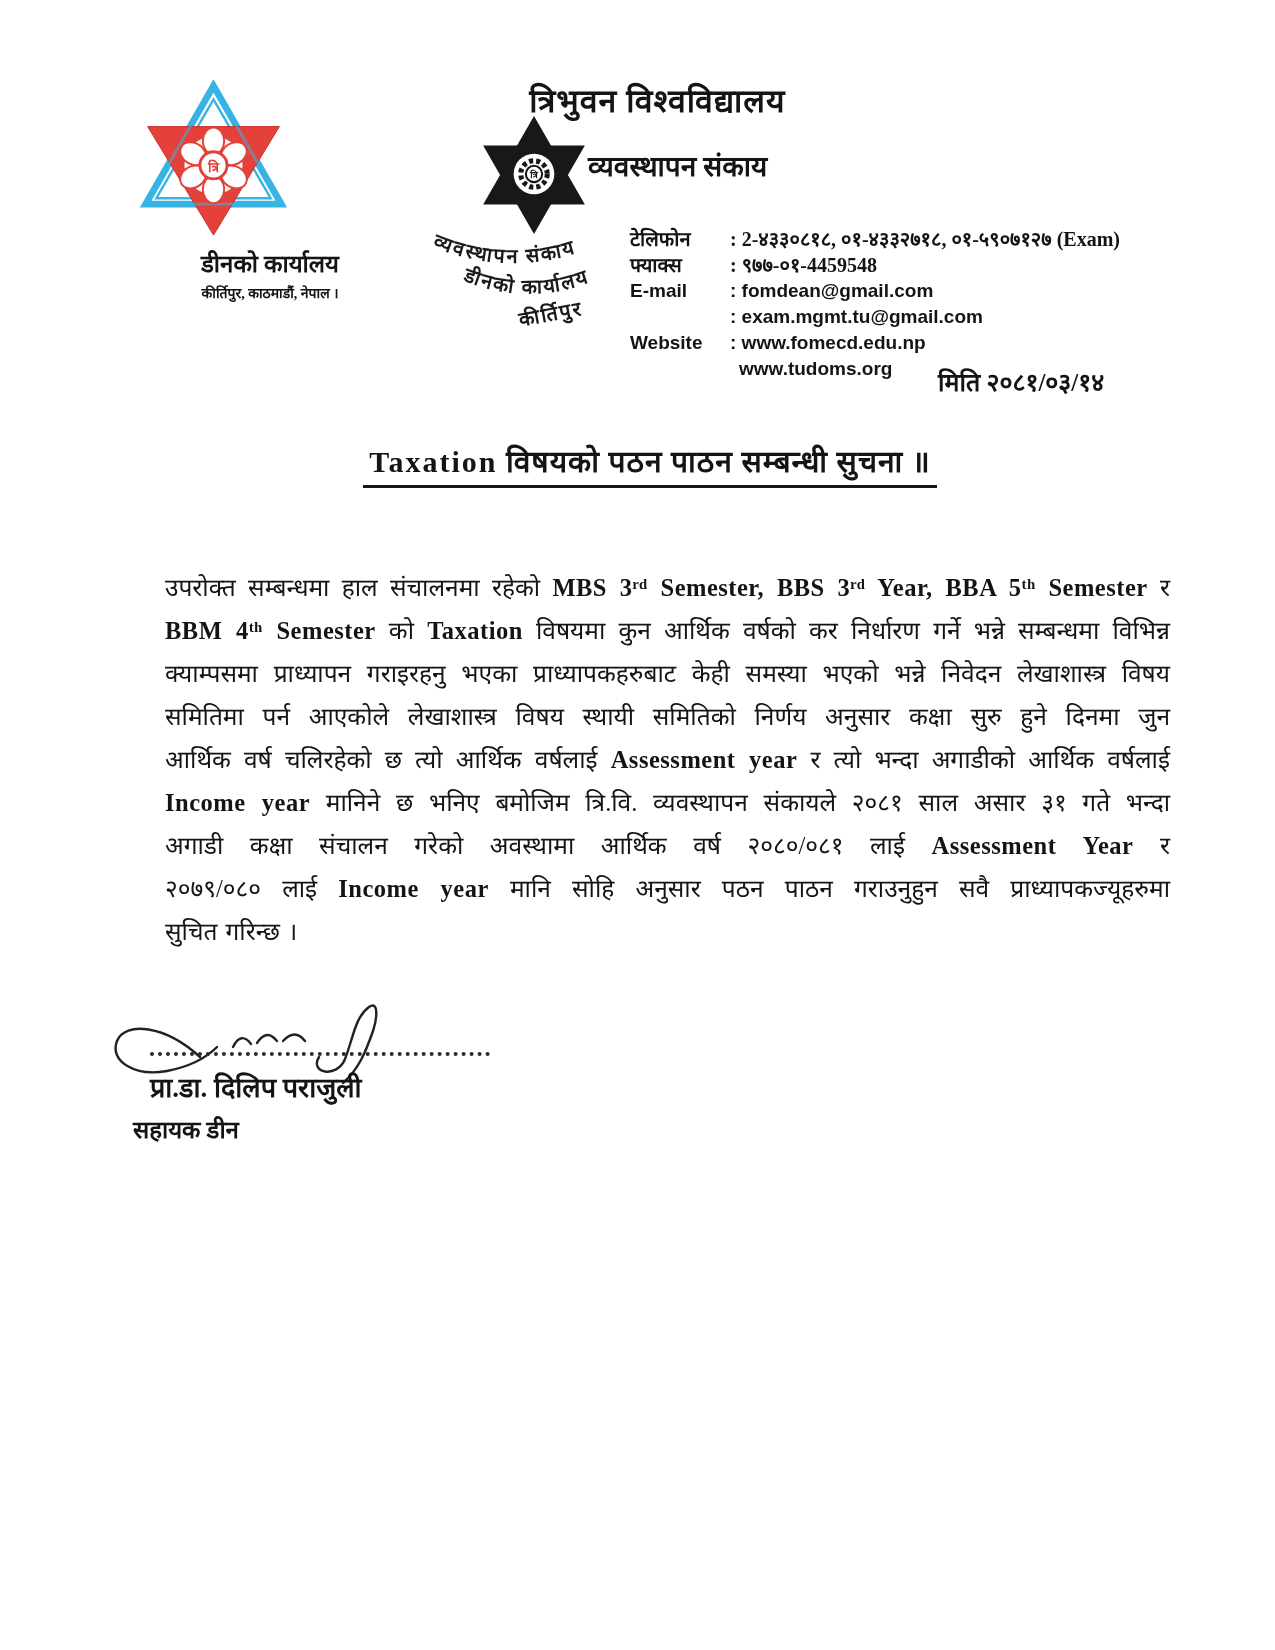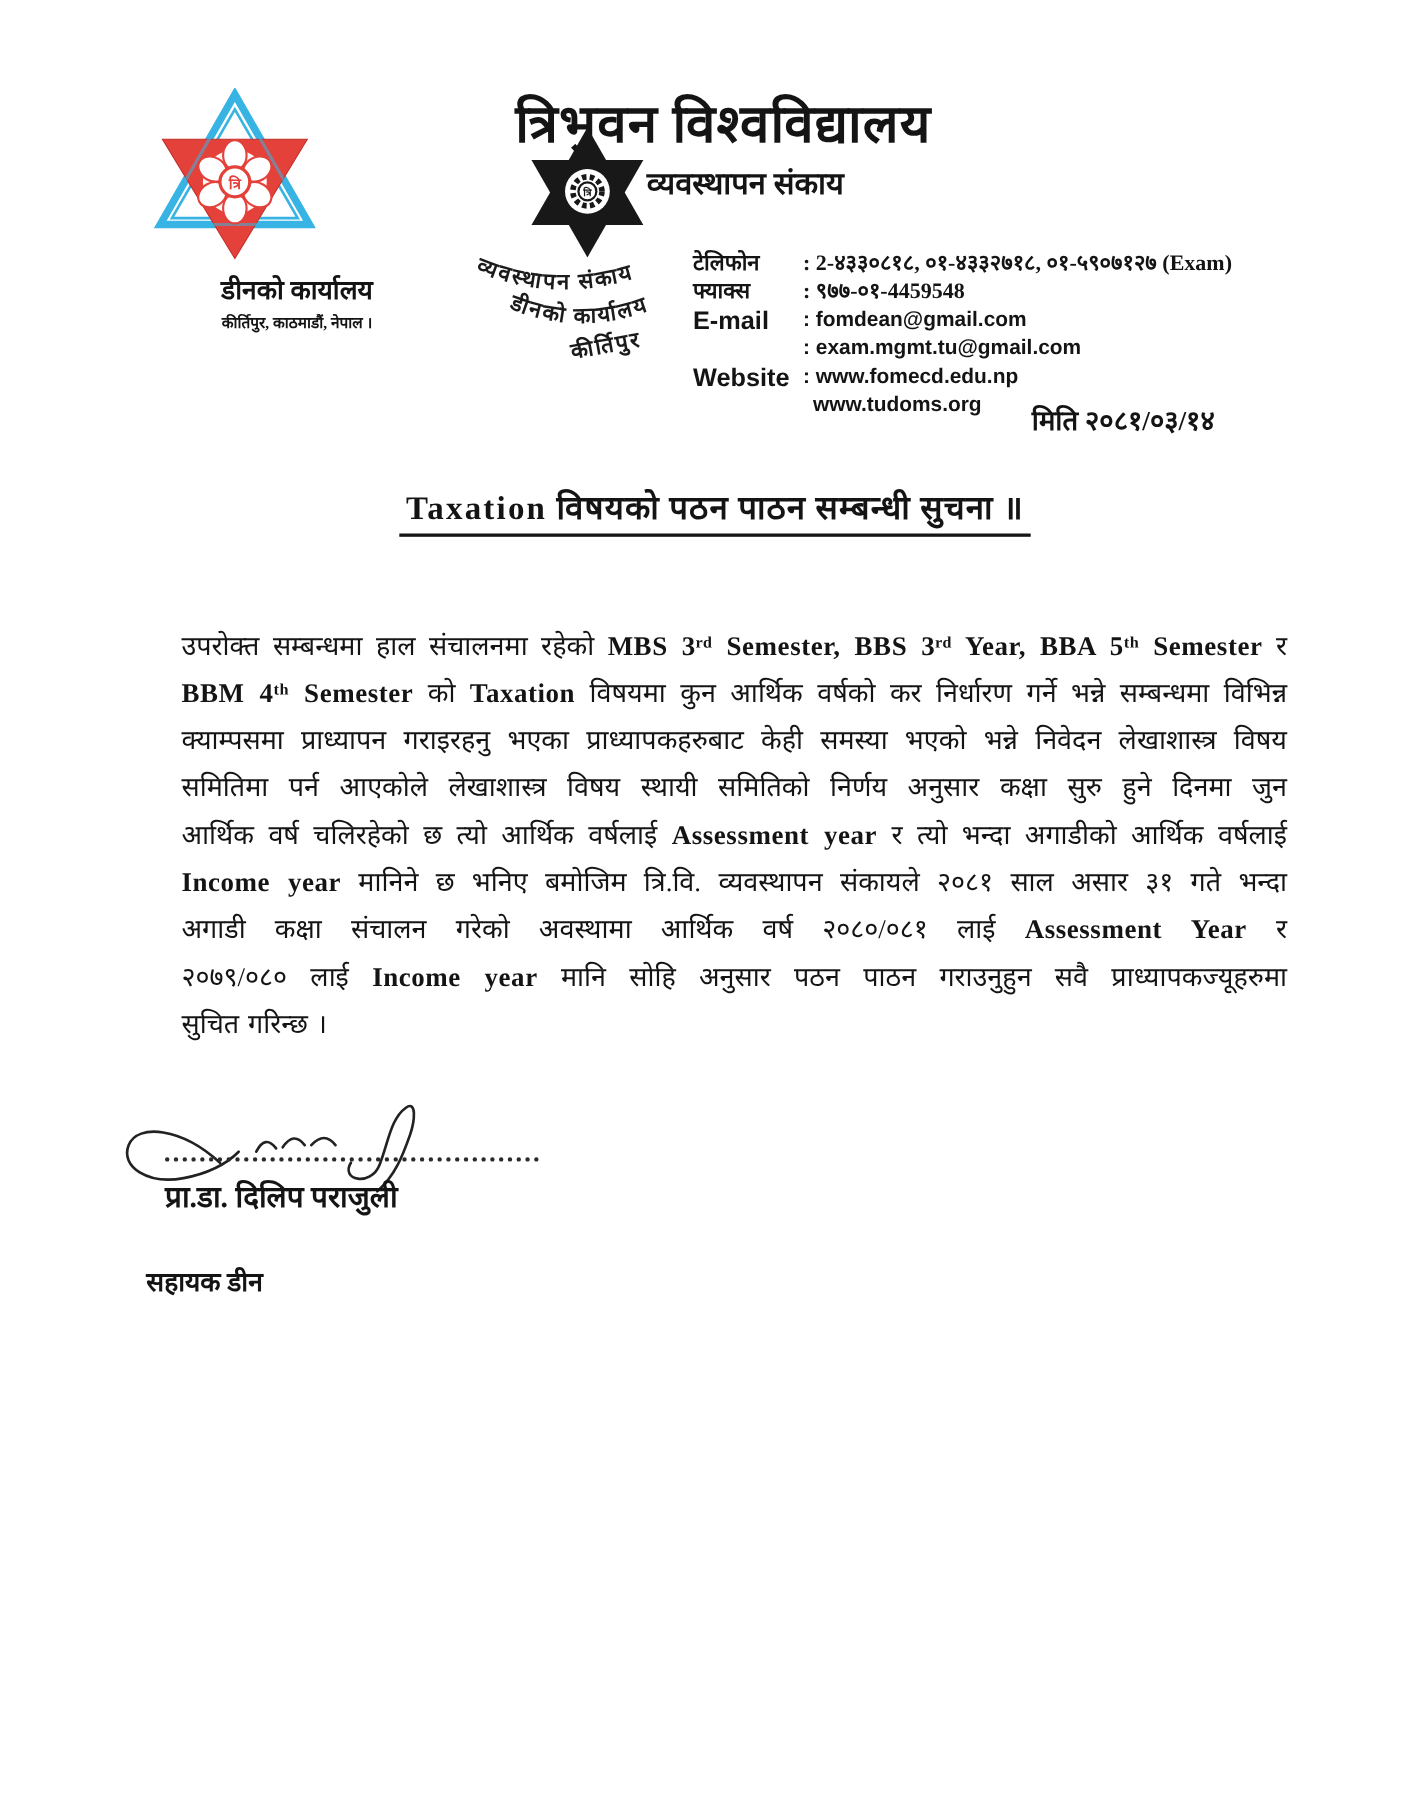--- a/index.html
+++ b/index.html
@@ -6,34 +6,34 @@
   body{
     width:1275px;height:1650px;position:relative;background:#ffffff;
     font-family:"Liberation Serif","DejaVu Serif",serif;
     color:#141414;overflow:hidden;
   }
   .abs{position:absolute;}
 
   
   .university-name{
     left:0;top:78px;width:100%;text-align:center;padding-left:40px;box-sizing:border-box;
-    font-size:48px;font-weight:700;letter-spacing:1px;
+    font-size:32px;font-weight:700;letter-spacing:1px;
   }
   .faculty-name{
     left:588px;top:146px;font-size:28px;font-weight:700;
   }
   .dean-office{left:110px;top:246px;width:320px;text-align:center;}
   .dean-office .l1{font-size:24px;font-weight:700;}
   .dean-office .l2{font-size:14px;font-weight:700;margin-top:4px;}
 
   
   .contact{left:630px;top:226px;font-size:20px;line-height:26px;}
   .contact-row{display:flex;}
   .contact-row .lbl{width:100px;font-weight:700;flex:0 0 100px;}
-  .contact-row .lbl.latin{font-weight:600;font-family:"Liberation Sans",sans-serif;font-size:23px;}
+  .contact-row .lbl.latin{font-weight:600;font-family:"Liberation Sans",sans-serif;font-size:19px;}
   .contact-row .val{white-space:nowrap;font-weight:600;}
   .contact-row .val.latin{font-family:"Liberation Sans",sans-serif;font-size:19px;}
   .letter-date{left:938px;top:364px;font-size:25px;font-weight:600;}
 
   
   .stamp{left:428px;top:186px;transform:rotate(-4deg);}
   .stamp text{font-size:20px;font-weight:700;fill:#1b1b1b;letter-spacing:2px;
     font-family:"Liberation Serif",serif;}
 
   
@@ -52,21 +52,21 @@
   }
   .body-line:last-child{text-align-last:left;}
   .body-line .en-bold{
     font-weight:700;font-family:"Liberation Serif",serif;letter-spacing:0.5px;margin-top:23px;
   }
 
   
   .signature-scribble{left:105px;top:995px;}
   .sig-dots{left:150px;top:1052px;width:340px;border-bottom:4px dotted #2a2a2a;height:0;}
   .signatory-name{left:150px;top:1068px;font-size:27px;font-weight:700;}
-  .signatory-designation{left:133px;top:1112px;font-size:24px;font-weight:600;margin-top:36px;}
+  .signatory-designation{left:133px;top:1112px;font-size:24px;font-weight:600;}
 
   svg{display:block;}
 </style>
 </head>
 <body>
 
 <div class="abs" style="left:136px;top:80px;">
   <svg width="155" height="160" viewBox="0 0 160 165">
 
     <polygon points="80,6 150,128 10,128" fill="none" stroke="#38b4e4" stroke-width="7"></polygon>

